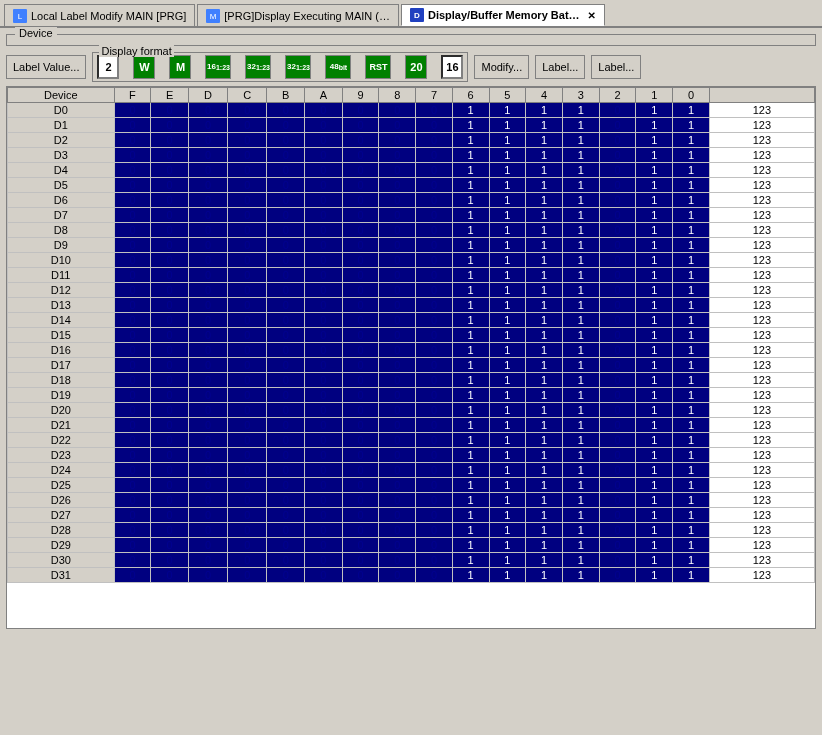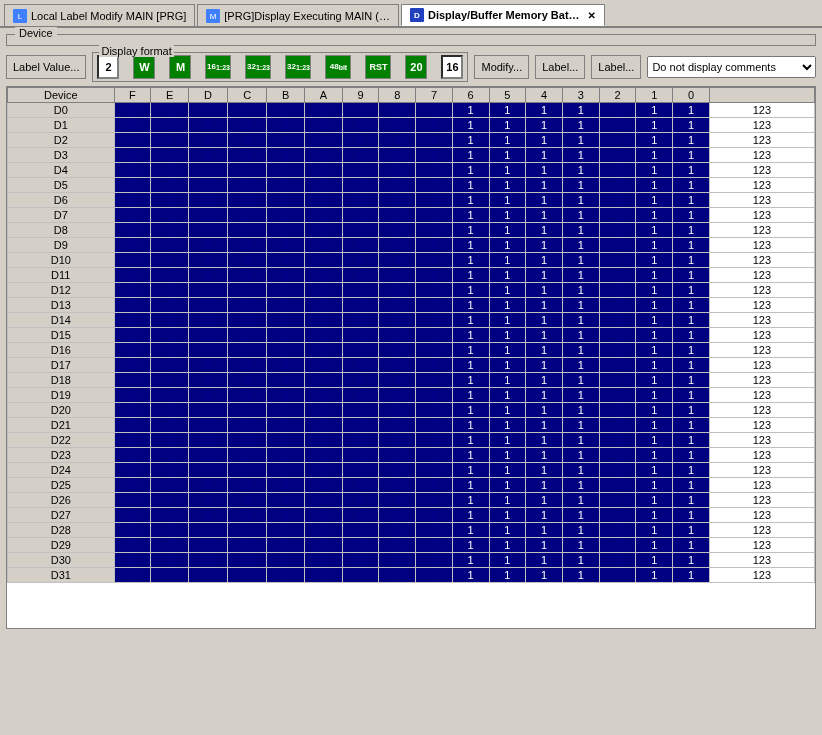--- a/index.html
+++ b/index.html
@@ -313,24 +313,20 @@
         </button>
       <button class="fmt-btn" style="background:#008000; color:#fff; font-size:9px; width:26px;">RST</button>
       <button class="fmt-btn" style="background:#008000; color:#fff;">20</button>
       <button class="fmt-btn" style="background:#ffffff; color:#000; border:2px inset #808080;">16</button>
     </div>
 
     <button class="toolbar-btn">Modify...</button>
     <button class="toolbar-btn">Label...</button>
     <button class="toolbar-btn">Label...</button>
 
-    <select class="comments-select">
-      <option>Do not display comments</option>
-      <option>Display comments</option>
-    </select>
   </div>
 
   <div class="data-grid-container">
     <div class="grid-wrapper">
       <div class="grid-scroll">
         <table class="data-grid">
           <thead>
             <tr>
               <th>Device</th>
               <th>F</th>

